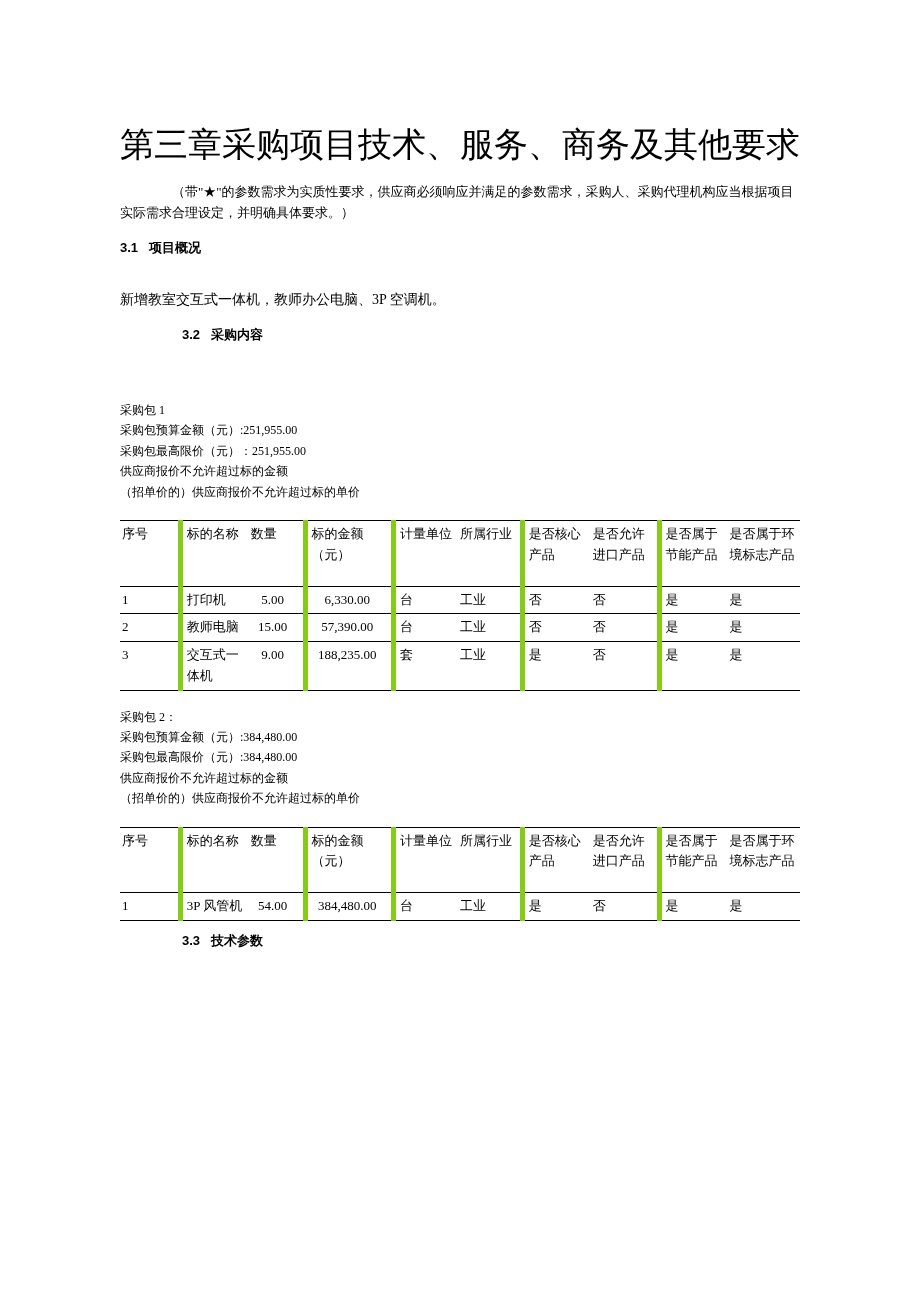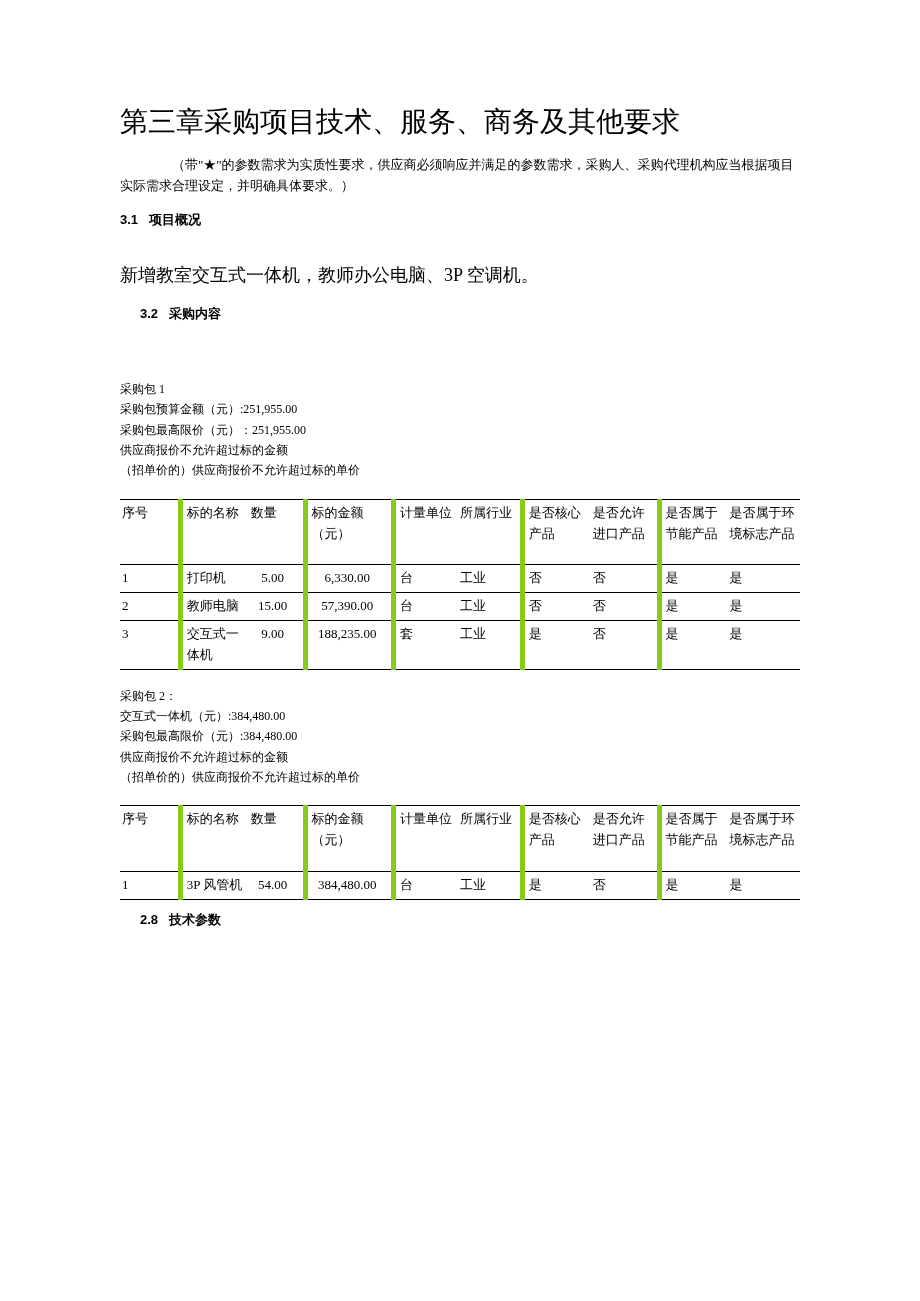--- a/index.html
+++ b/index.html
@@ -7,41 +7,41 @@
     font-size: 14px;
     width: 920px;
     margin: 0;
     padding: 100px 120px 60px 120px;
     box-sizing: border-box;
     color: #000;
     line-height: 1.6;
   }
   h1 {
     font-family: "SimSun", serif;
-    font-size: 28px;
+    font-size: 34px;
     font-weight: normal;
-    margin: 0 0 10px 0;
+    margin: 18px 0 10px 0;
   }
   .intro {
     text-indent: 4em;
     margin: 4px 0 8px 0;
     font-size: 13px;
   }
   h2 {
     font-family: "SimHei", sans-serif;
     font-size: 13px;
     font-weight: bold;
     margin: 14px 0 6px 0;
   }
   h2.indent {
-    margin-left: 20px;
+    margin-left: 62px;
   }
   .para {
     margin: 30px 0 8px 0;
-    font-size: 18px;
+    font-size: 14px;
   }
   .blocklines {
     margin: 8px 0 0 0;
     font-size: 12px;
   }
   .blocklines div {
     line-height: 1.7;
   }
   table {
     border-collapse: collapse;
@@ -175,21 +175,21 @@
       <td class="vleft">是</td>
       <td>否</td>
       <td class="vleft">是</td>
       <td>是</td>
     </tr>
   </tbody>
 </table>
 
 <div class="blocklines" style="margin-top:16px">
   <div>采购包 2：</div>
-  <div>交互式一体机（元）:384,480.00</div>
+  <div>采购包预算金额（元）:384,480.00</div>
   <div>采购包最高限价（元）:384,480.00</div>
   <div>供应商报价不允许超过标的金额</div>
   <div>（招单价的）供应商报价不允许超过标的单价</div>
 </div>
 
 <table>
   <colgroup>
     <col class="col-seq">
       <col class="col-name">
       <col class="col-qty">
@@ -225,15 +225,15 @@
       <td>工业</td>
       <td class="vleft">是</td>
       <td>否</td>
       <td class="vleft">是</td>
       <td>是</td>
     </tr>
   </tbody>
 </table>
 
 <h2 class="indent" style="margin-top:10px">
-  <span>2.8</span>&nbsp;&nbsp;
+  <span>3.3</span>&nbsp;&nbsp;
   <span>技术参数</span>
 </h2>
 
 </body></html>

